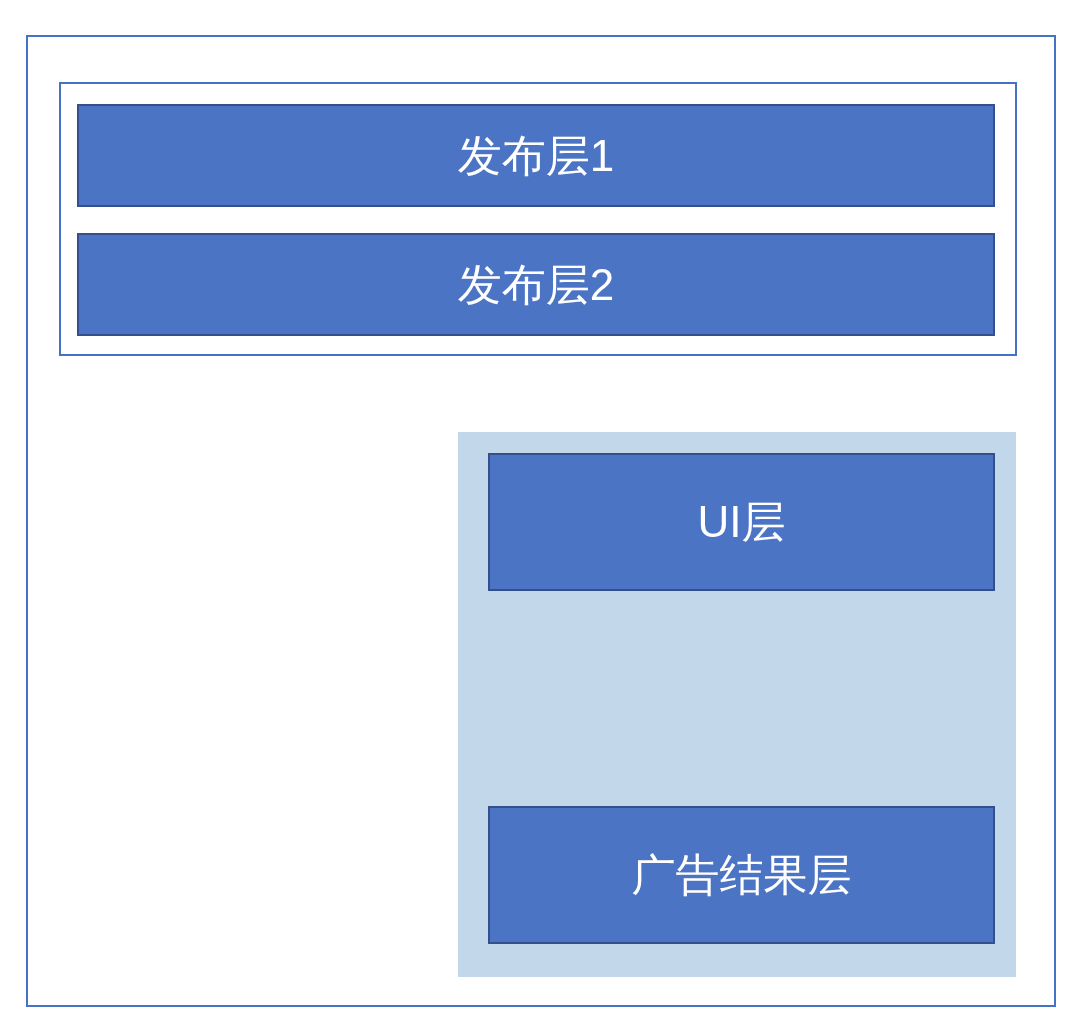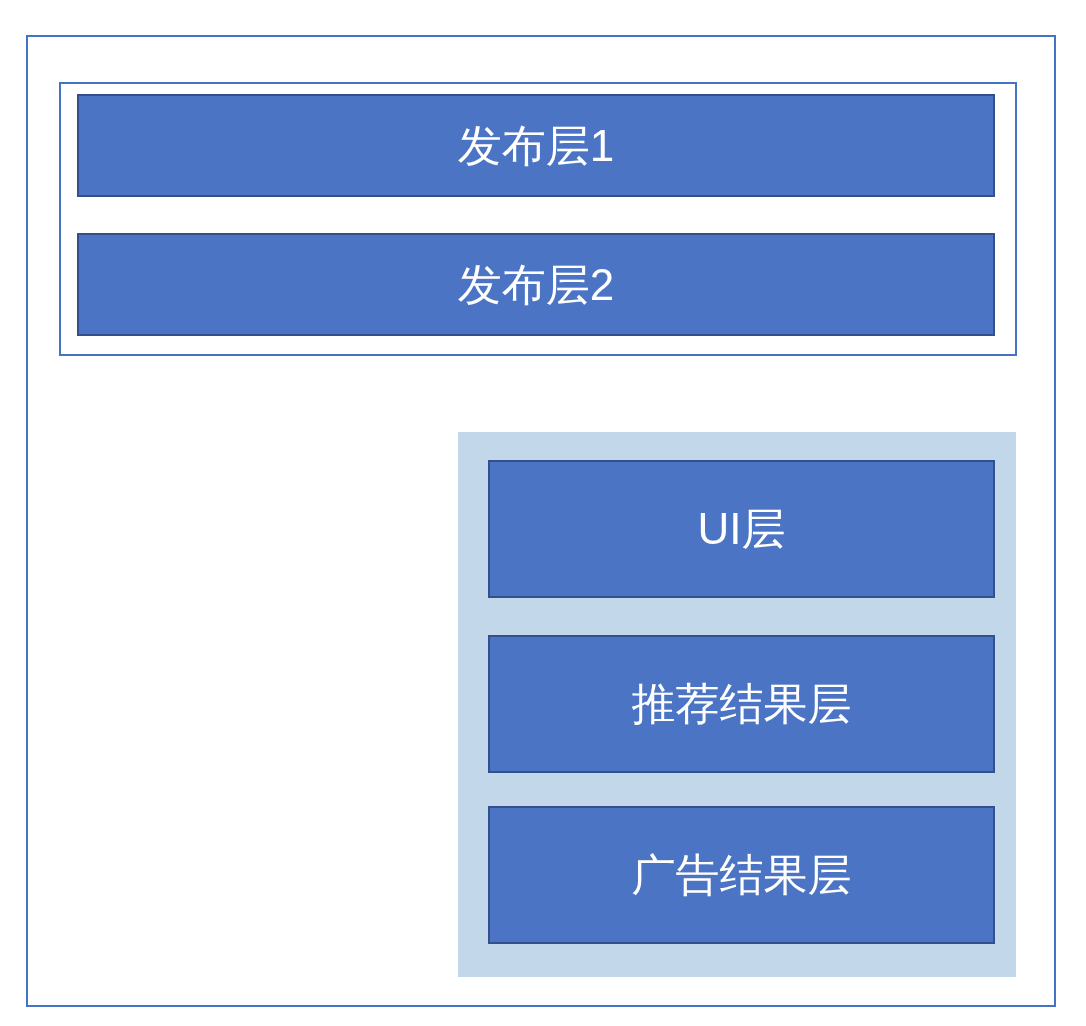--- a/index.html
+++ b/index.html
@@ -36,37 +36,37 @@
   #release-container{
     left:31px;top:45px;width:958px;height:274px;
     border:2px solid var(--container-border);
     background:var(--background);
   }
   .release-bar{
     left:16px;width:918px;height:103px;
     background:var(--bar-fill);
     border:2px solid var(--bar-border);
   }
-  #release-bar-1{top:10px;}
+  #release-bar-1{top:20px;}
   #release-bar-2{top:149px;text-align:right;}
 
   #non-overlapping-domain{
     left:30px;top:395px;width:368px;height:546px;
     background:var(--cyan-fill);
   }
   #experiment-layers-panel{
     left:430px;top:395px;width:558px;height:545px;
     background:var(--light-panel-fill);
   }
   .exp-layer{
     left:30px;width:507px;height:138px;
     background:var(--bar-fill);
     border:2px solid var(--bar-border);
   }
-  #exp-layer-ui{top:28px;}
+  #exp-layer-ui{top:21px;}
   #exp-layer-rec{top:203px;}
   #exp-layer-ad{top:374px;}
 </style>
 </head>
 <body>
 
 <div class="abs" id="outer-frame">
 
   <div class="abs" id="release-container">
     <div class="abs centered release-bar" id="release-bar-1">
@@ -75,21 +75,18 @@
     <div class="abs centered release-bar" id="release-bar-2">
       <span class="label">发布层2</span>
     </div>
   </div>
 
 
   <div class="abs" id="experiment-layers-panel">
     <div class="abs centered exp-layer" id="exp-layer-ui">
       <span class="label">UI层</span>
     </div>
-    <div class="abs centered exp-layer" id="exp-layer-rec">
-      <span class="label">推荐结果层</span>
-    </div>
     <div class="abs centered exp-layer" id="exp-layer-ad">
       <span class="label">广告结果层</span>
     </div>
   </div>
 
 </div>
 
 </body></html>

